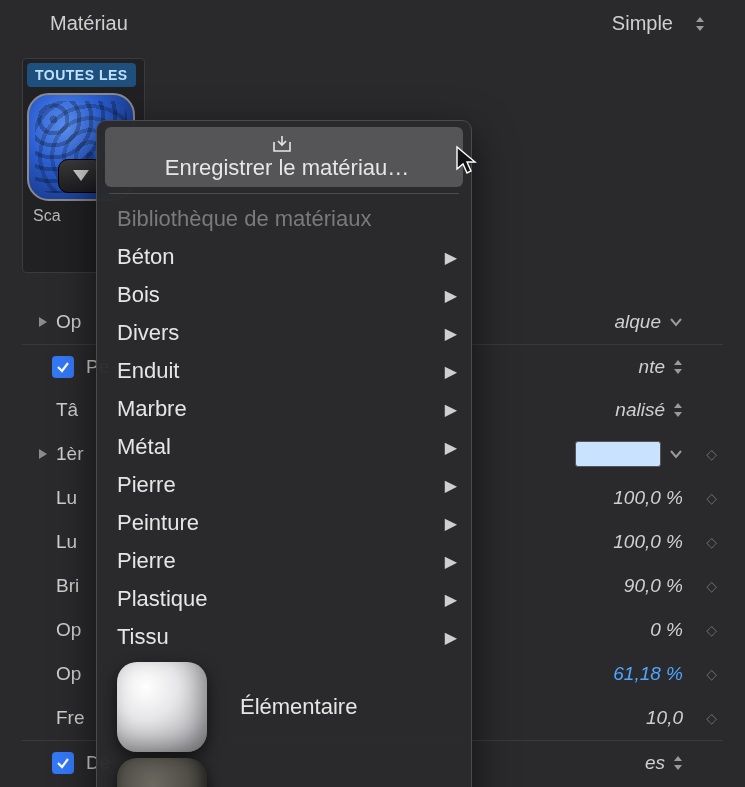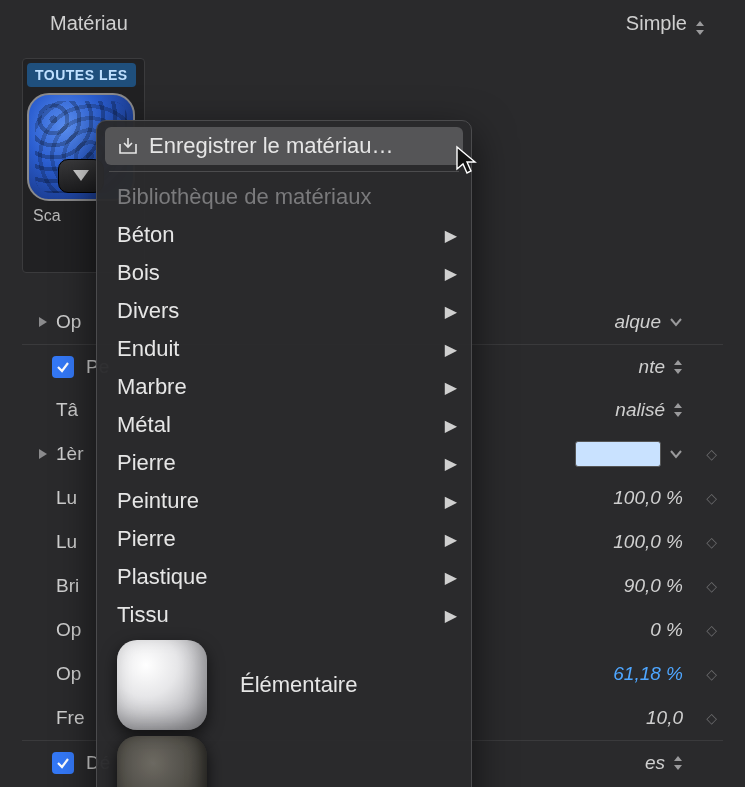--- a/index.html
+++ b/index.html
@@ -10,21 +10,21 @@
       color: #d8d8d8;
       font-size: 19px;
       overflow: hidden;
       position: relative;
     }
     .header {
       display: flex; justify-content: space-between; align-items: center;
       padding: 12px 40px 10px 50px;
     }
     .header-left { color: #cfcfcf; font-size: 20px; text-align: right; }
-    .header-right { display: flex; align-items: flex-end; gap: 8px; color: #cfcfcf; font-size: 20px; }
+    .header-right { display: flex; align-items: center; gap: 22px; color: #cfcfcf; font-size: 20px; }
     .updn-icon { display: inline-flex; flex-direction: column; line-height: 0; }
 
     .material-box {
       position: absolute; left: 22px; top: 58px;
       width: 123px; height: 215px;
       background: #212123;
       border: 1px solid #3b3b3d; border-radius: 4px;
       padding: 4px;
     }
     .tag-all {
@@ -95,21 +95,21 @@
       box-shadow: 0 14px 40px rgba(0,0,0,.6);
       padding: 6px 0 14px;
       z-index: 30;
     }
     .menu-item {
       display: flex; align-items: center;
       padding: 6px 14px 6px 20px;
       font-size: 22px; color: #e6e6e6;
       position: relative;
     }
-    .menu-item.highlight { background: #555557; border-radius: 6px; margin: 0 8px; padding-left:12px;}
+    .menu-item.highlight { background: #555557; border-radius: 6px; margin: 0 8px; padding-left:20px;flex-direction:column;}
     .menu-item.disabled { color: #7a7a7c; }
     .menu-sep { height: 1px; background: #4c4c4e; margin: 6px 12px; }
     .sub-arrow { margin-left: auto; color: #cfcfcf; font-size: 16px;}
     .menu-icon { margin-right: 10px; display:inline-flex;}
     .menu-material {
       display:flex; align-items:center; gap: 33px;
       padding: 6px 14px 6px 20px;
     }
     .mat-preview {
       width: 90px; height: 90px; border-radius: 20px;

